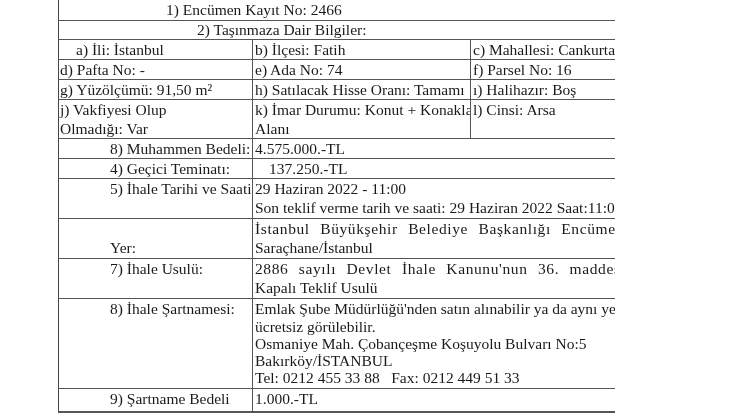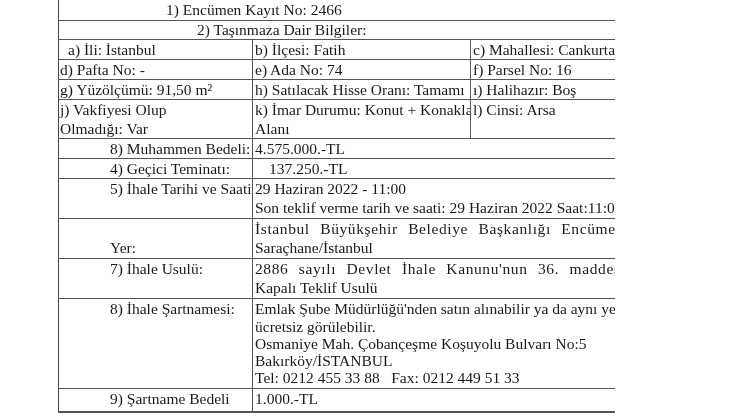--- a/index.html
+++ b/index.html
@@ -22,21 +22,21 @@
 
   <div class="row" style="top:0;height:20px;">
     <div class="cell" style="left:0;right:0;padding-left:108px;">1) Encümen Kayıt No: 2466</div>
   </div>
 
   <div class="row" style="top:20px;height:19px;">
     <div class="cell" style="left:0;right:0;padding-left:102px;top:0;margin-left:37px;">2) Taşınmaza Dair Bilgiler:</div>
   </div>
 
   <div class="row" style="top:40px;height:19px;">
-    <div class="cell" style="left:0;width:194px;padding-left:10px;">a) İli: İstanbul</div>
+    <div class="cell" style="left:8px;width:194px;padding-left:10px;">a) İli: İstanbul</div>
     <div class="vline" style="left:194px;"></div>
     <div class="cell" style="left:195px;width:217px;">b) İlçesi: Fatih</div>
     <div class="vline" style="left:412px;"></div>
     <div class="cell" style="left:413px;width:144px;">c) Mahallesi: Cankurtaran</div>
   </div>
 
   <div class="row" style="top:60px;height:19px;">
     <div class="cell" style="left:0;width:194px;">d) Pafta No: -</div>
     <div class="vline" style="left:194px;"></div>
     <div class="cell" style="left:195px;width:217px;">e) Ada No: 74</div>

